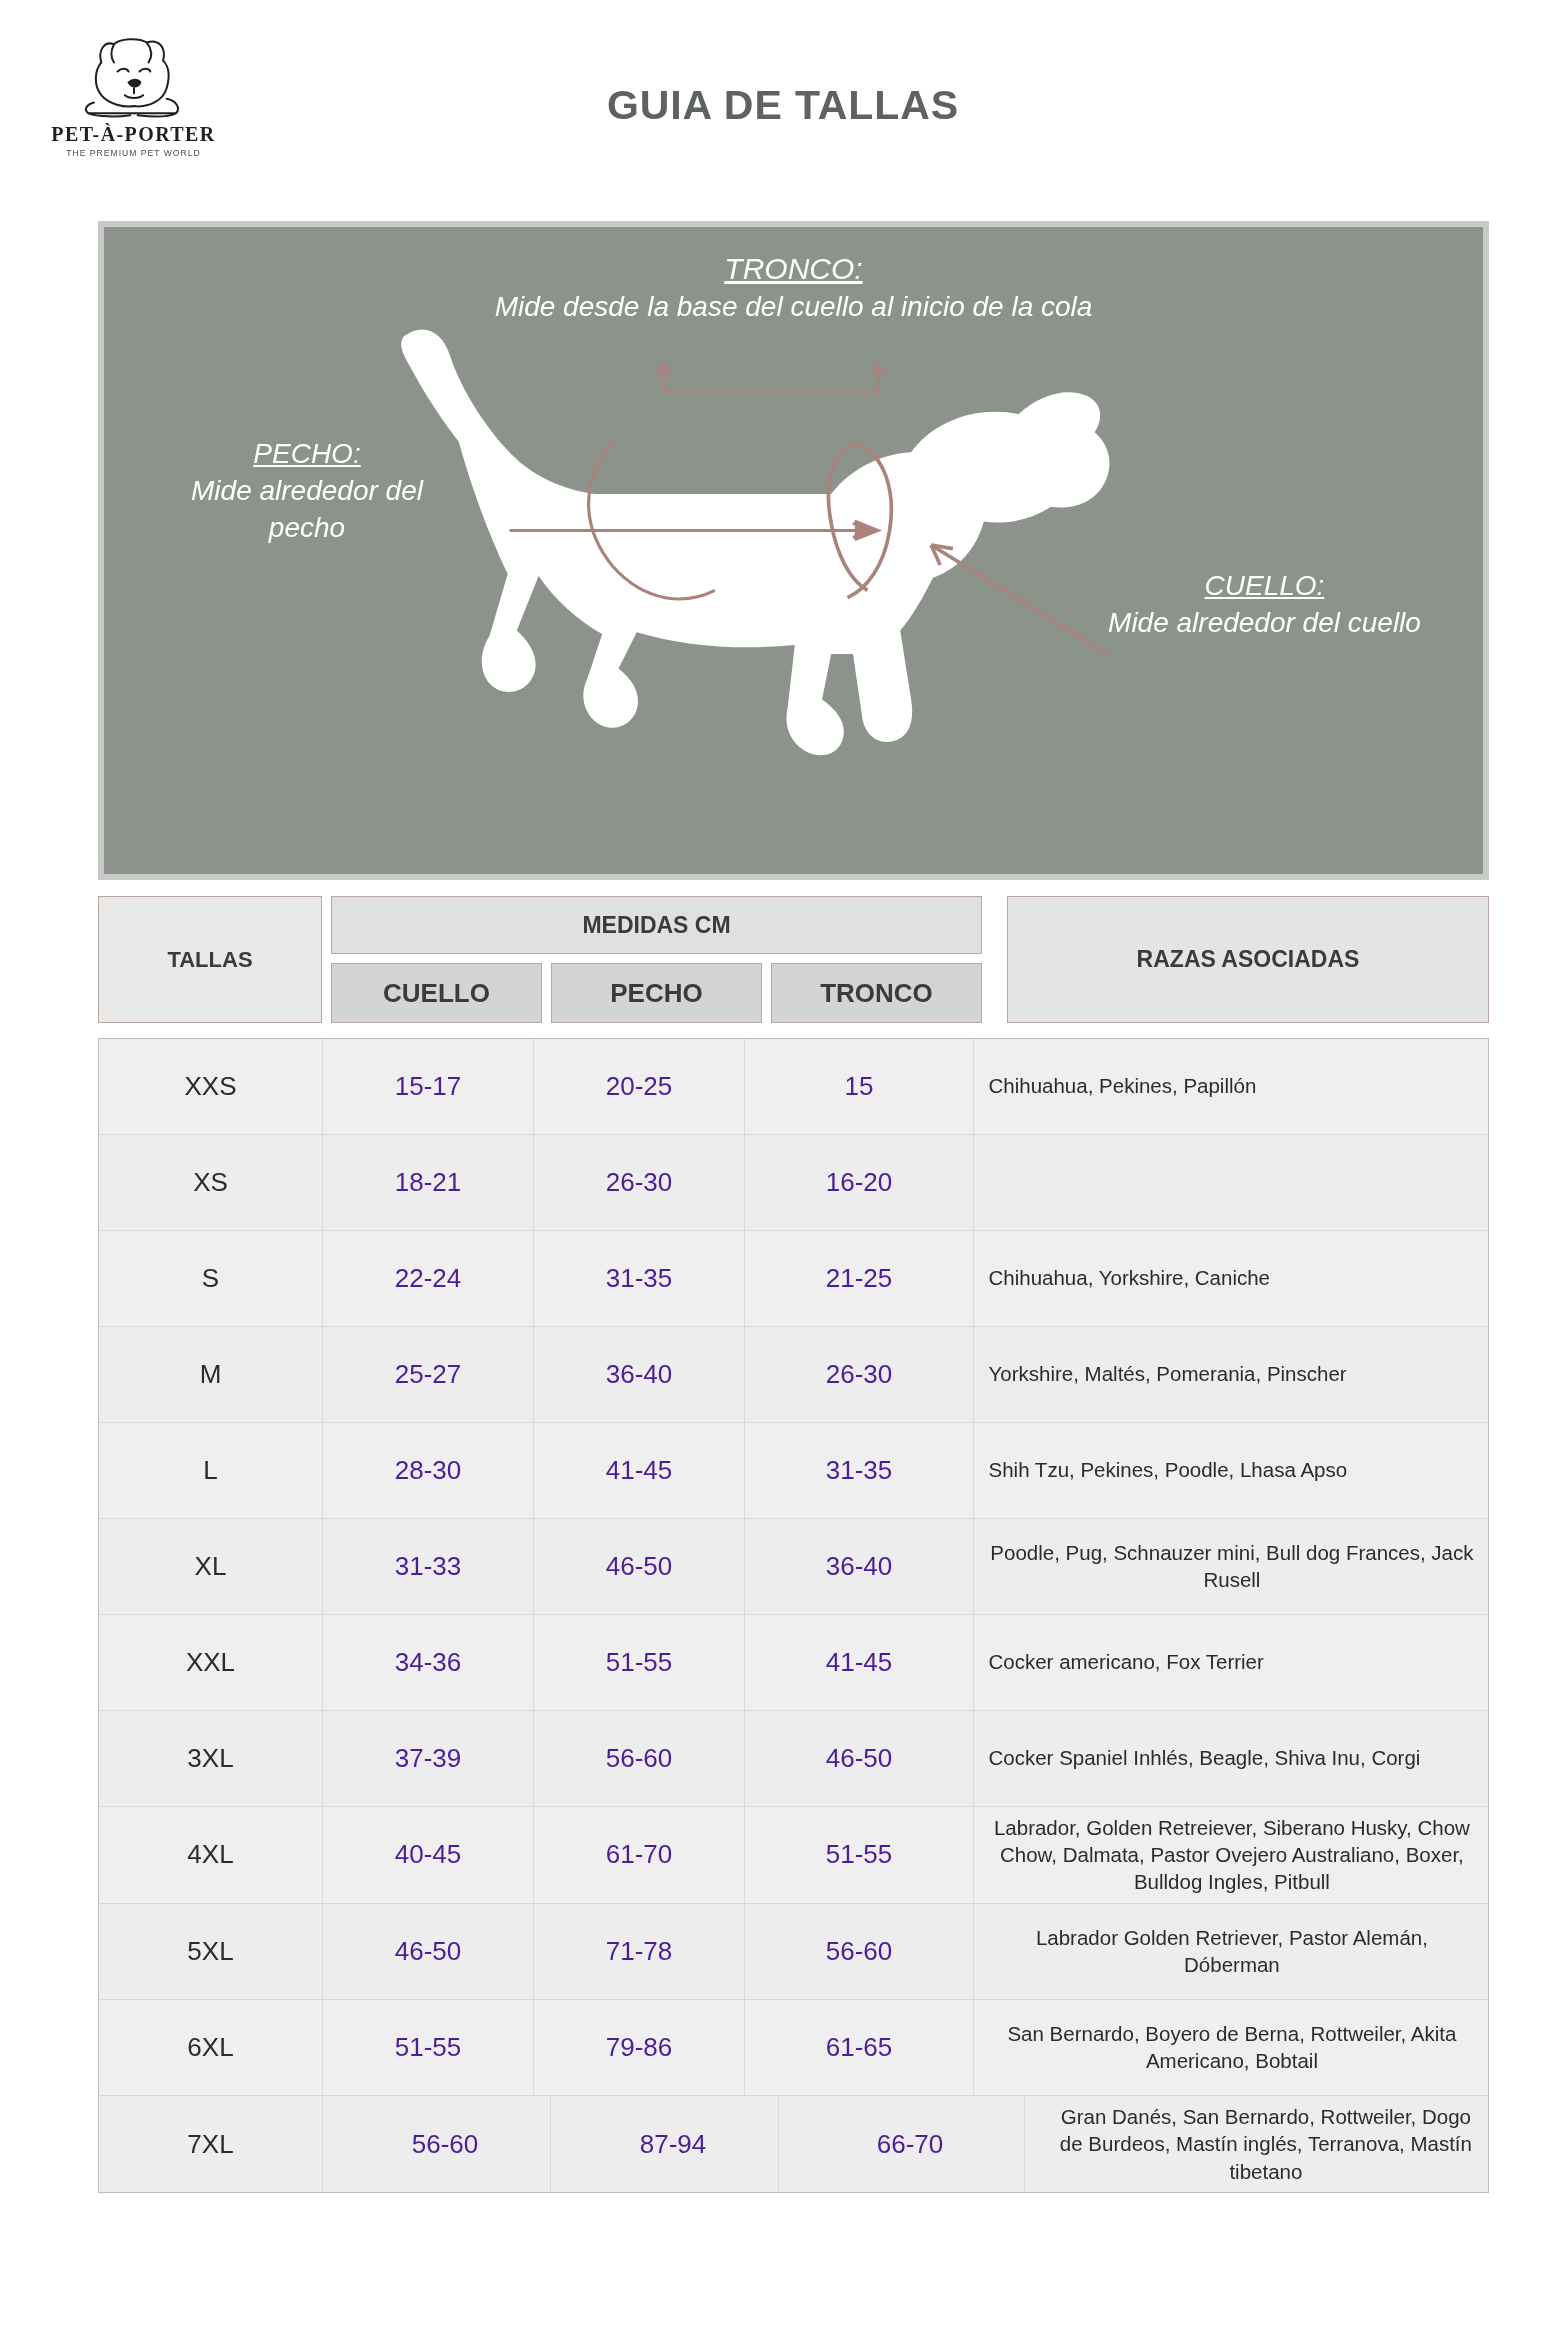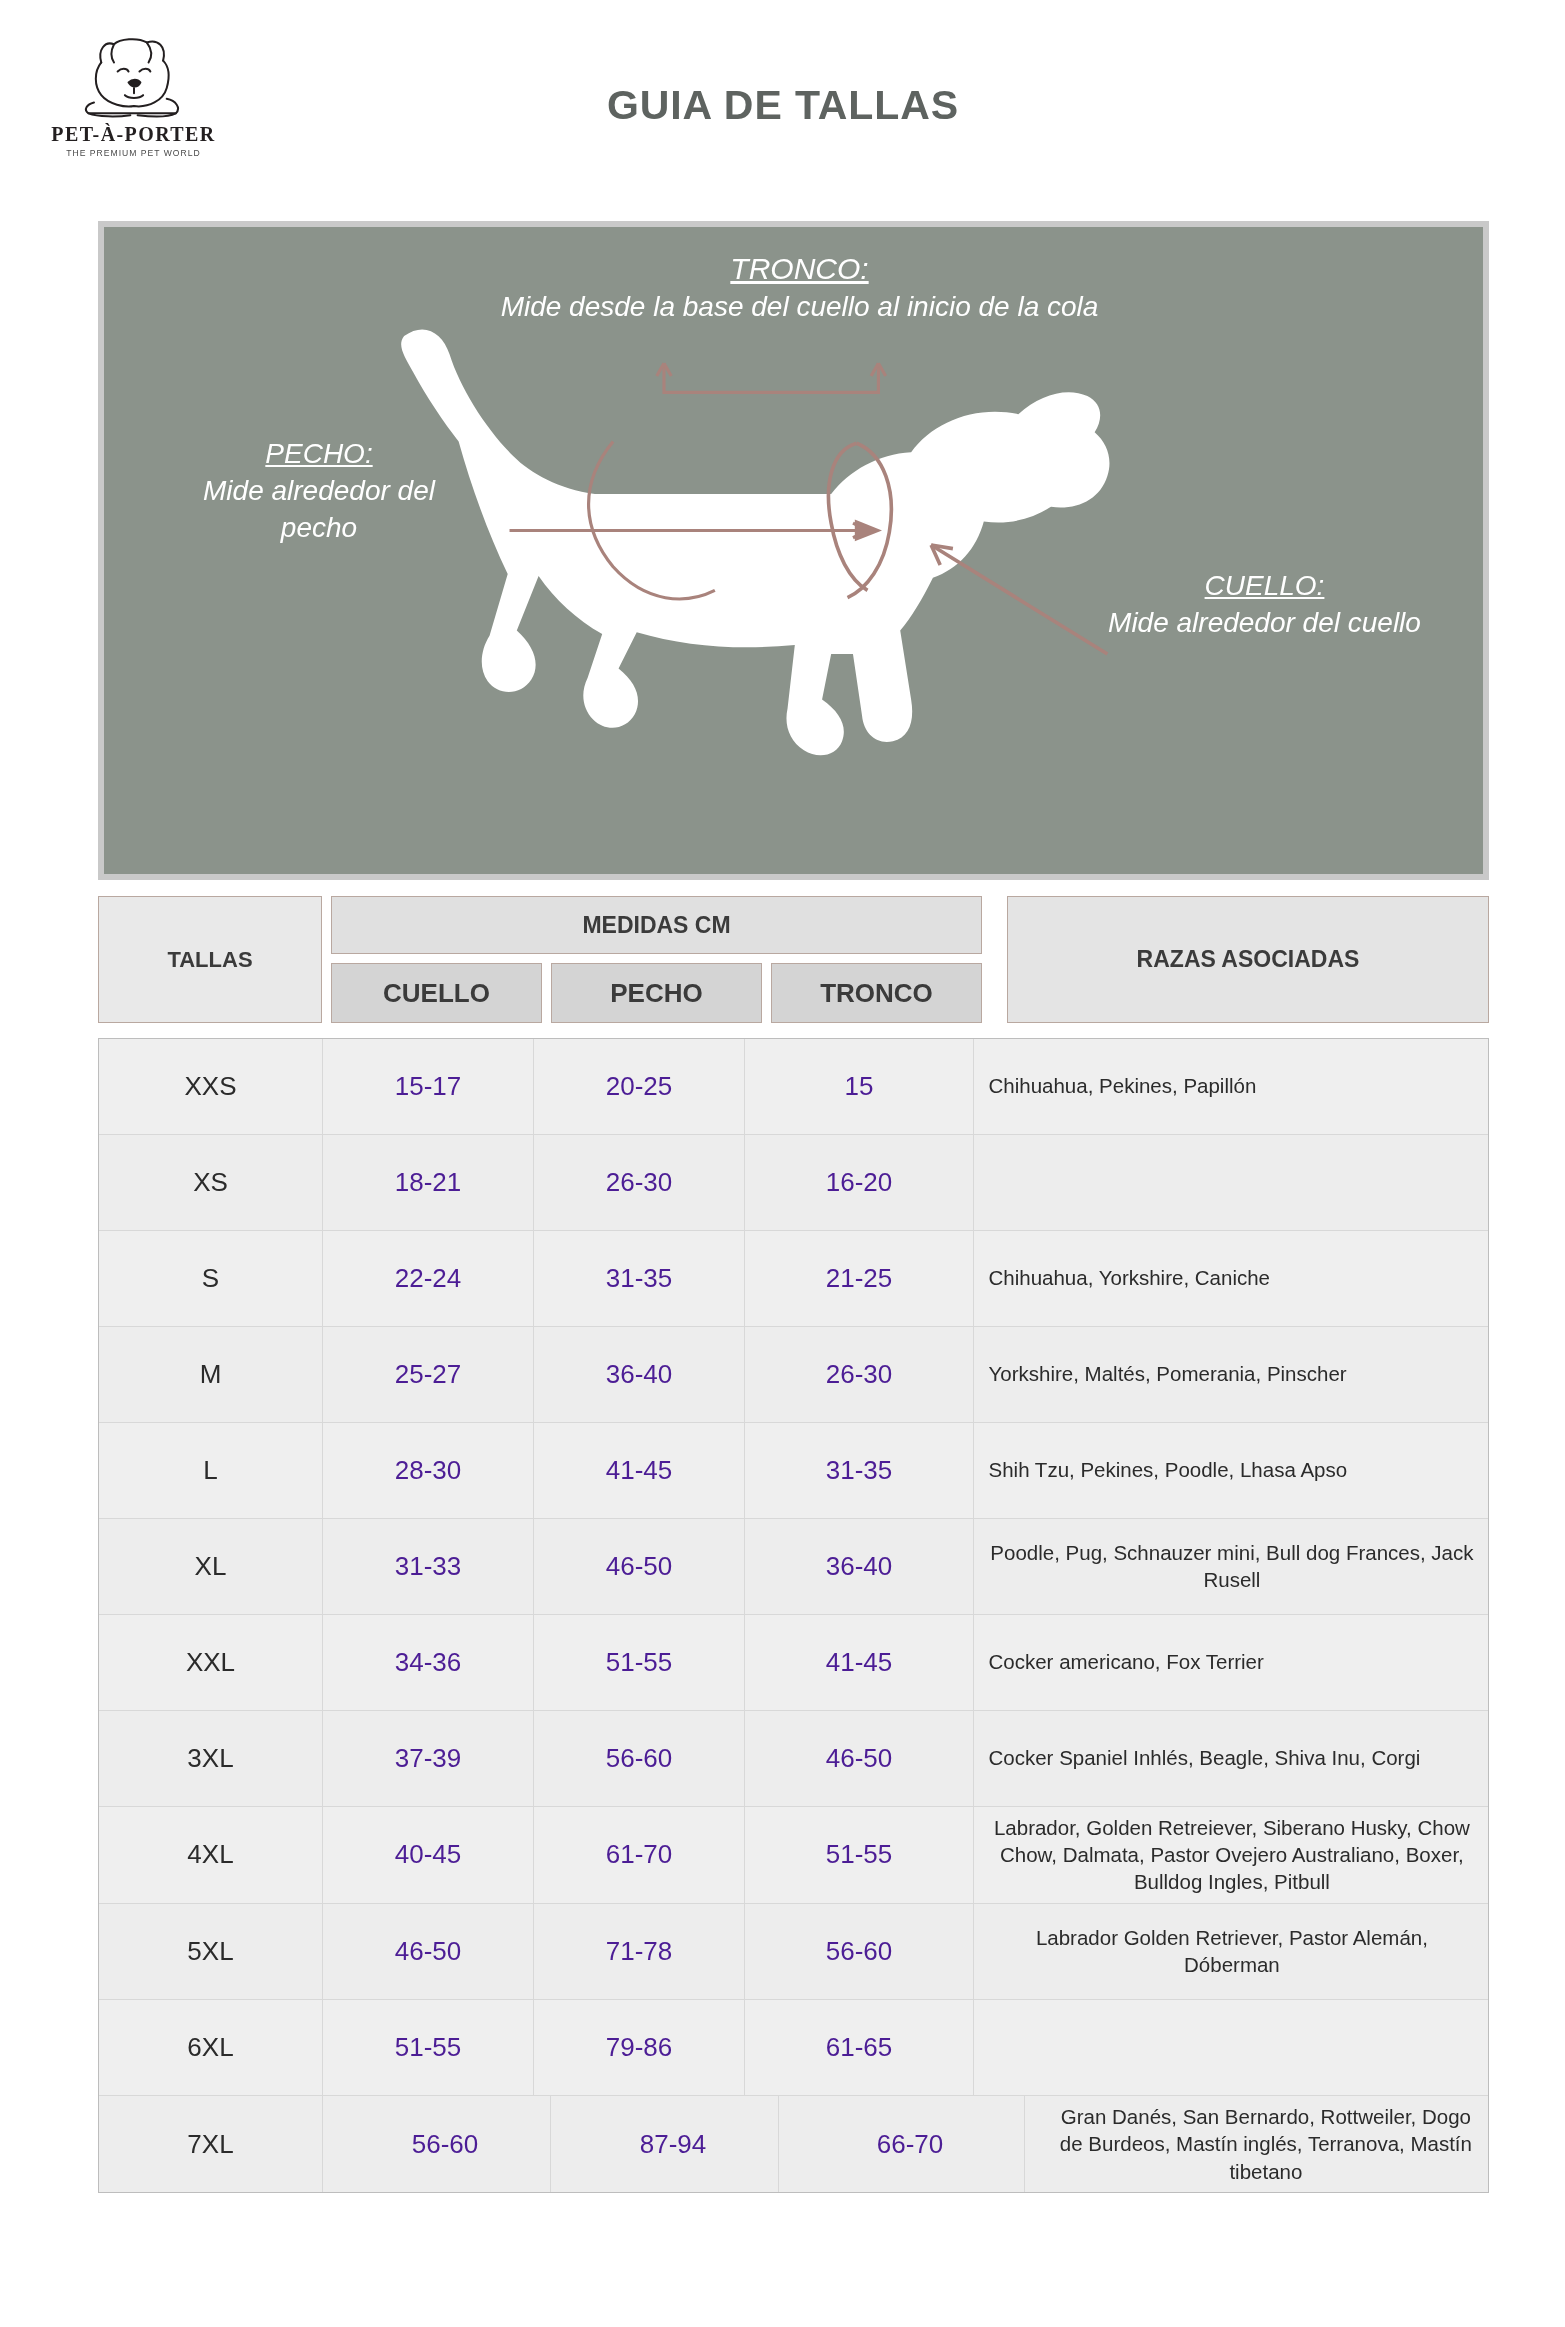--- a/index.html
+++ b/index.html
@@ -76,21 +76,20 @@
     overflow: hidden;
   }
   .hero-inner { position: absolute; inset: 0; }
 
   .lbl {
     position: absolute;
     color: #ffffff;
     font-style: italic;
     font-family: "Liberation Sans", sans-serif;
     line-height: 1.32;
-    padding-left: 12px;
   }
   .lbl .u { text-decoration: underline; }
 
   .lbl-tronco {
     left: 0; right: 0;
     top: 22px;
     text-align: center;
     font-size: 28px;
   }
   .lbl-tronco .t1 { font-size: 30px; }
@@ -430,20 +429,21 @@
           <div class="cell c-num">46-50</div>
           <div class="cell c-num">71-78</div>
           <div class="cell c-num wide">56-60</div>
           <div class="cell c-breed">Labrador Golden Retriever, Pastor Alemán, Dóberman</div>
         </div>
         <div class="trow">
           <div class="cell c-size">6XL</div>
           <div class="cell c-num">51-55</div>
           <div class="cell c-num">79-86</div>
           <div class="cell c-num wide">61-65</div>
+          <div class="cell c-breed">San Bernardo, Boyero de Berna, Rottweiler, Akita Americano, Bobtail</div>
         </div>
         <div class="trow">
           <div class="cell c-size">7XL</div>
           <div class="cell c-num">56-60</div>
           <div class="cell c-num">87-94</div>
           <div class="cell c-num wide">66-70</div>
           <div class="cell c-breed">Gran Danés, San Bernardo, Rottweiler, Dogo de Burdeos, Mastín inglés, Terranova, Mastín tibetano</div>
         </div>
       </div>
 

